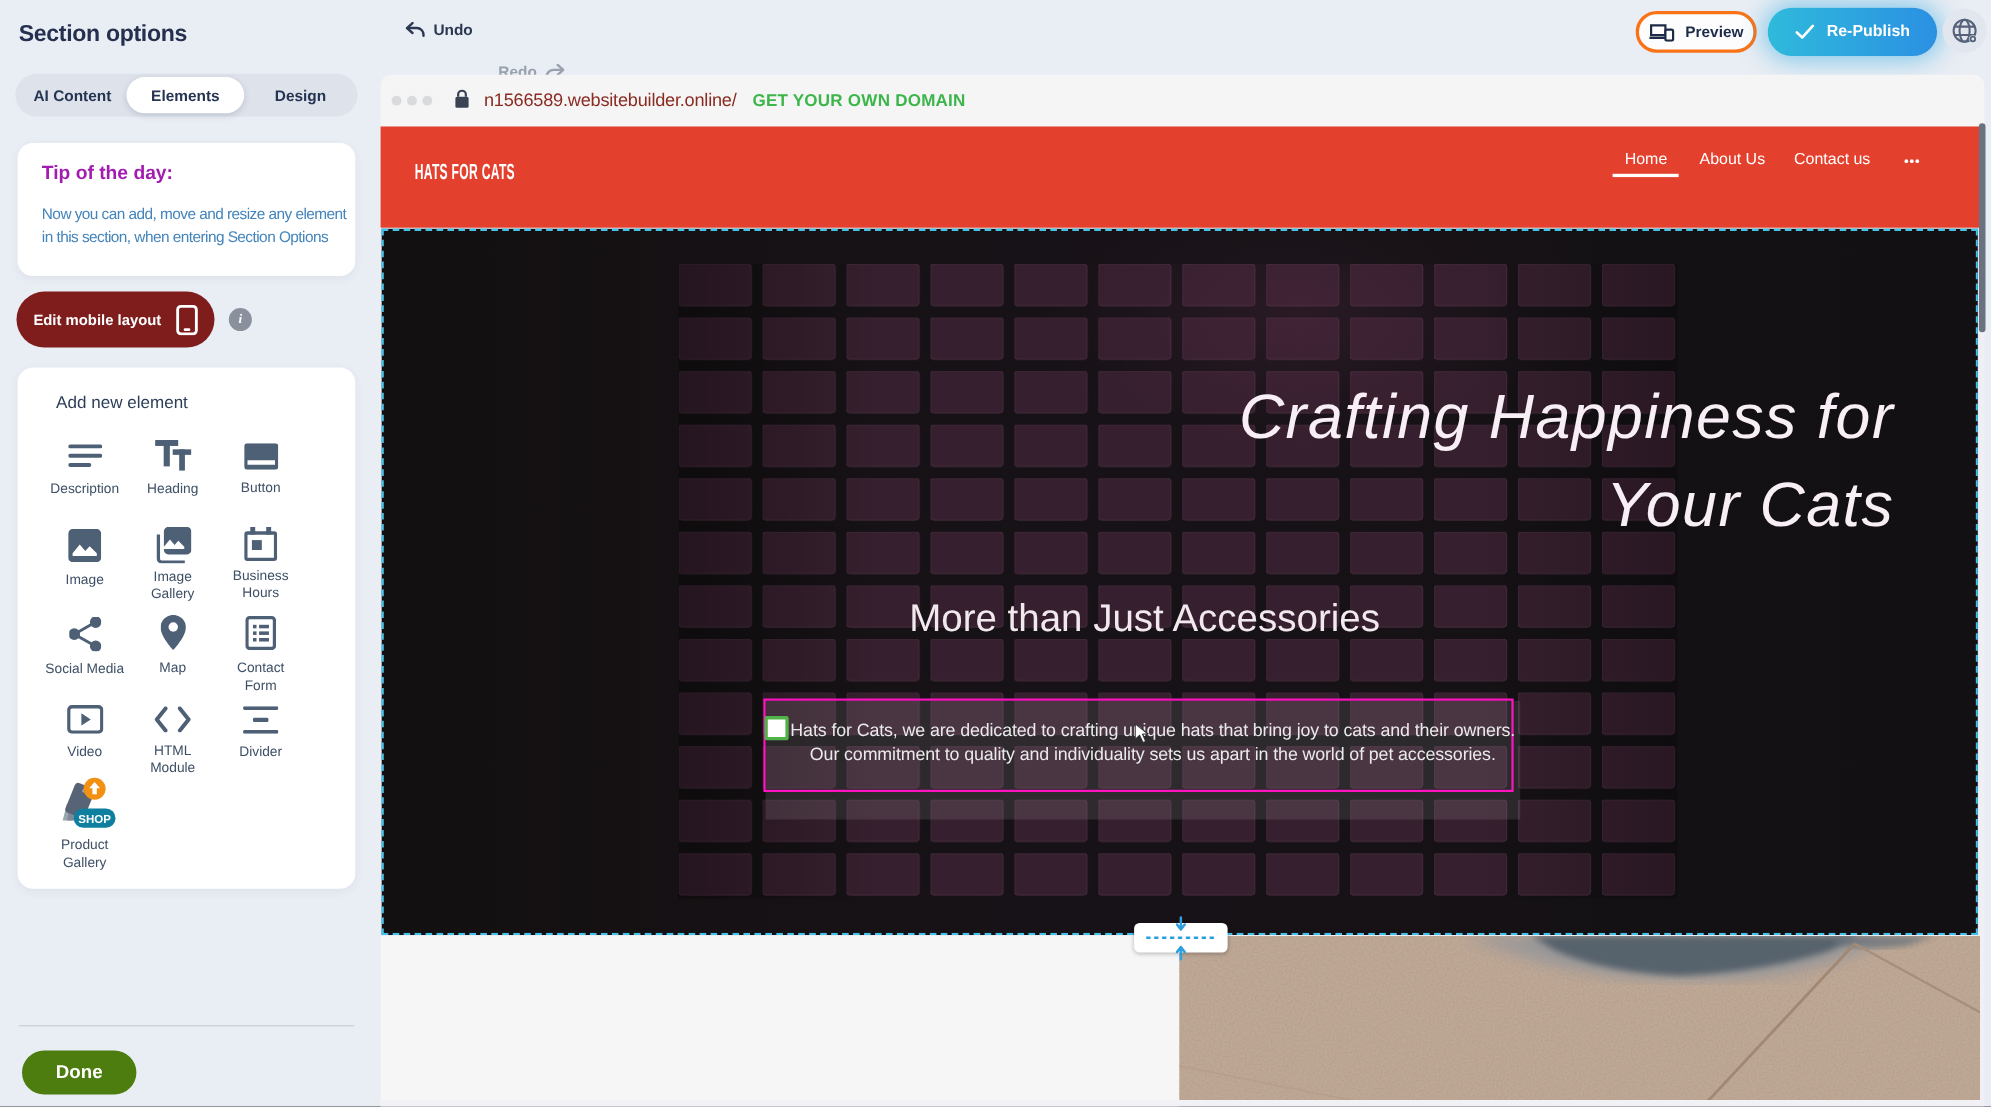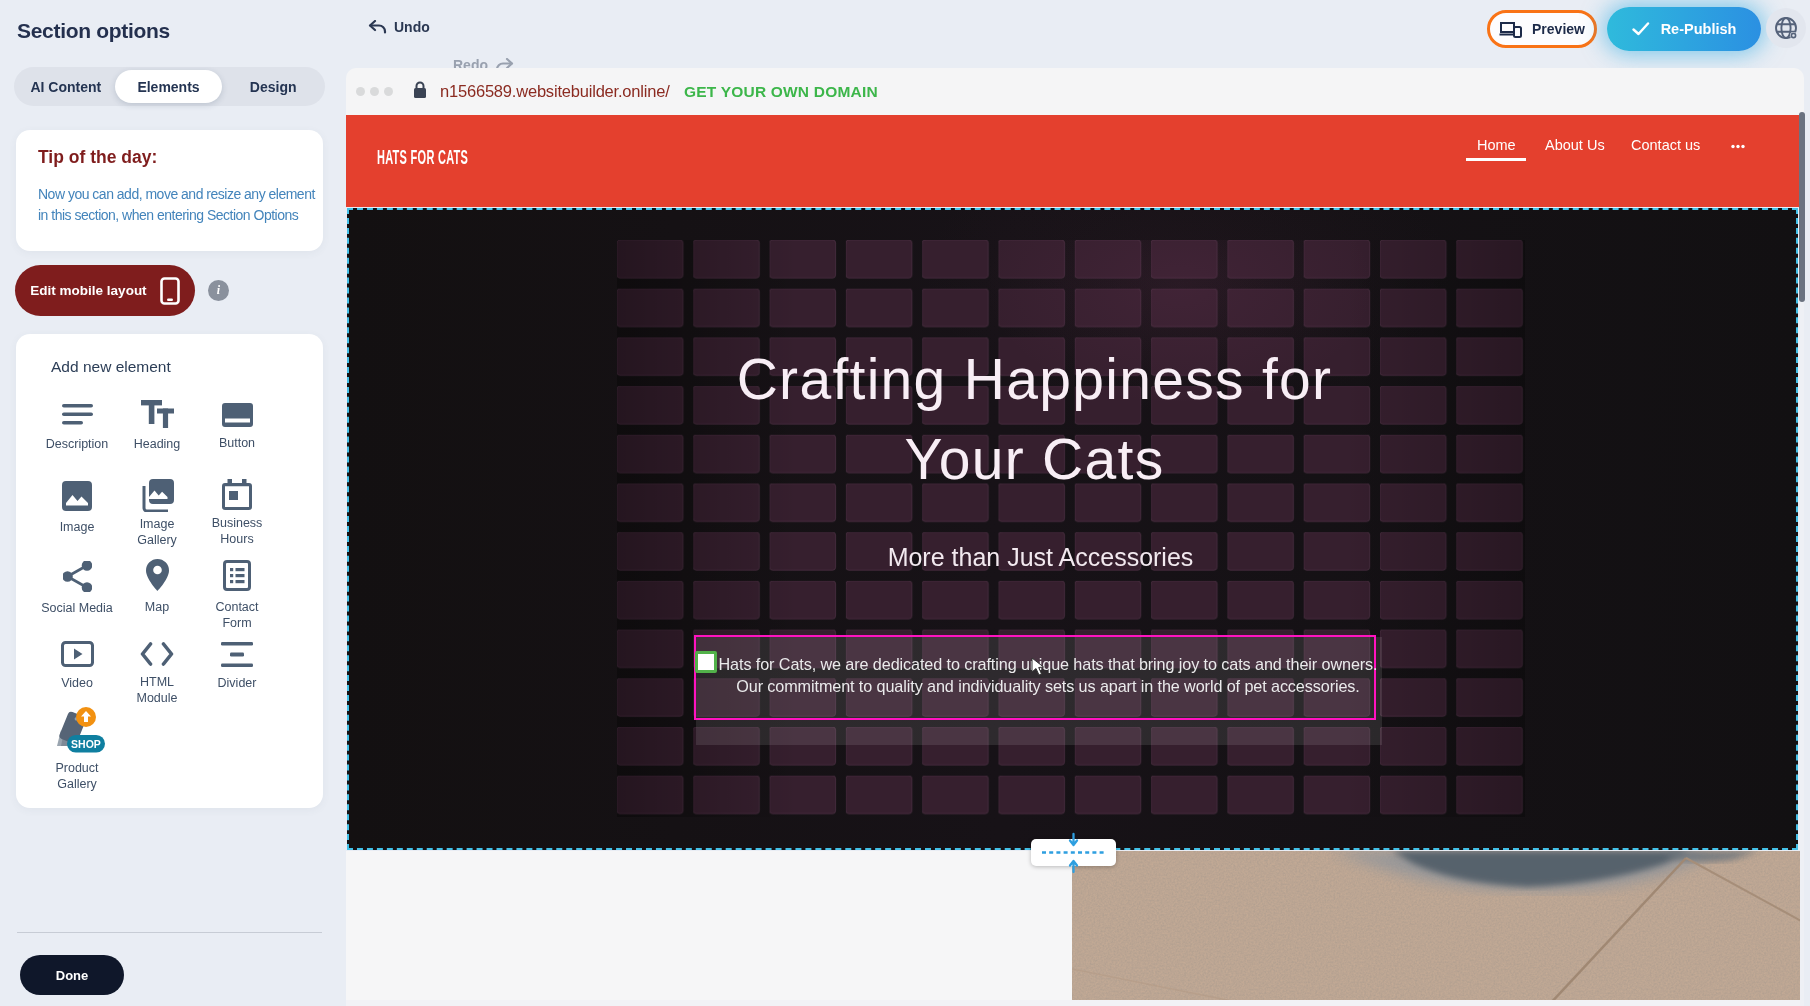--- a/index.html
+++ b/index.html
@@ -14,42 +14,42 @@
   .btn-preview { left:1487px; top:10px; width:110px; height:38px; border:3px solid #f97316; border-radius:20px; background:#fdfdfe; display:flex; align-items:center; justify-content:center; gap:9px; font-size:14px; font-weight:bold; color:#1d2b49;}
   .btn-republish { left:1607px; top:7px; width:154px; height:44px; border-radius:23px; background:linear-gradient(90deg,#2fbadc,#2b90e2); box-shadow:0 0 22px 4px rgba(42,170,225,.55); display:flex; align-items:center; justify-content:center; gap:11px; font-size:14.5px; font-weight:bold; color:#fff;}
   .globe-btn { left:1766px; top:8px; width:40px; height:40px; border-radius:50%; background:#e2e6ee; display:flex; align-items:center; justify-content:center;}
 
   
   .tabs { left:14px; top:67px; width:311px; height:39px; background:#dee2ea; border-radius:20px; display:flex; align-items:center; font-size:14px; font-weight:bold; color:#243452;}
   .tab { flex:1; text-align:center; }
   .tab-active { position:absolute; left:101px; top:3px; width:107px; height:33px; background:#fff; border-radius:17px; box-shadow:0 2px 6px rgba(40,60,90,.18); display:flex; align-items:center; justify-content:center;}
   .card { background:#fff; border-radius:14px; box-shadow:0 2px 8px rgba(60,80,110,.06); }
   .tip-card { left:16px; top:130px; width:307px; height:121px; }
-  .tip-h { left:38px; top:147px; font-size:17.5px; font-weight:bold; color:#7f1d1d; }
+  .tip-h { left:38px; top:147px; font-size:17.5px; font-weight:bold; color:#a21caf; }
   .tip-p { left:38px; top:184px; font-size:14px; color:#4384bb; line-height:21px; width:285px; letter-spacing:-0.5px;}
   .btn-mobile { left:15px; top:265px; width:180px; height:51px; background:#7f1d1d; border-radius:26px; display:flex; align-items:center; justify-content:center; gap:13px; color:#fff; font-size:13.5px; font-weight:bold; }
   .info-i { left:208px; top:280px; width:21px; height:21px; border-radius:50%; background:#8a919d; color:#fff; font-size:12px; font-weight:bold; display:flex; align-items:center; justify-content:center; font-family:"Liberation Serif",serif; font-style:italic;}
   .add-card { left:16px; top:334px; width:307px; height:474px; }
   .add-title { left:51px; top:358px; font-size:15.5px; color:#2c3e57; }
   .el { position:absolute; width:80px; text-align:center; color:#3e4f66; font-size:12.5px; line-height:16px;}
   .el svg { display:block; margin:0 auto 8px auto; }
   .sb-divider { left:17px; top:932px; width:305px; height:1px; background:#c7ccd5; }
-  .btn-done { left:20px; top:955px; width:104px; height:40px; background:#0f172a; border-radius:21px; display:flex; align-items:center; justify-content:center; color:#fff; font-size:13px; font-weight:bold; }
+  .btn-done { left:20px; top:955px; width:104px; height:40px; background:#4d7c0f; border-radius:21px; display:flex; align-items:center; justify-content:center; color:#fff; font-size:17px; font-weight:bold; }
 
   
   .chrome { left:346px; top:68px; width:1458px; height:47px; background:#f5f5f6; border-radius:10px 10px 0 0; }
   .dot { position:absolute; width:9px; height:9px; border-radius:50%; background:#d9dadb; top:87px;}
   .url-text { left:440px; top:82px; font-size:16.5px; color:#8b2b21; letter-spacing:-0.2px;}
   .domain-link { left:684px; top:83px; font-size:15.5px; font-weight:bold; color:#3cb64a; letter-spacing:.2px;}
   .red-header { left:346px; top:115px; width:1454px; height:92px; background:#e4402e; }
   .logo { left:377px; top:146px; font-size:20px; font-weight:bold; color:#fff; transform:scaleX(.55); transform-origin:left; letter-spacing:.5px; white-space:nowrap;}
   .nav { position:absolute; top:137px; font-size:14.5px; color:#fff; }
   .hero { left:347px; top:208px; width:1451px; height:642px; background:#141012; border:2px dashed #43c1e8; }
-  .hero-title { left:347px; top:339px; width:1375px; text-align:center; color:#f8eef5; font-size:57px; line-height:80px; letter-spacing:1.3px;}
-  .hero-sub { left:347px; top:543px; width:1375px; text-align:center; color:#f2e9ef; font-size:25px;padding-left:12px; }
+  .hero-title { left:347px; top:339px; width:1375px; text-align:right; color:#f8eef5; font-size:57px; line-height:80px; letter-spacing:1.3px;font-style:italic;}
+  .hero-sub { left:347px; top:543px; width:1375px; text-align:center; color:#f2e9ef; font-size:35px;padding-left:12px; }
   .el-band { left:696px; top:637px; width:686px; height:108px; background:rgba(255,255,255,.10); }
   .pink-box { left:694px; top:635px; width:682px; height:85px; border:2px solid #ff13c0; }
   .green-handle { left:695px; top:651px; width:22px; height:22px; background:#fff; border:3px solid #52b24a; border-radius:2px;}
   .desc-text { left:706px; top:654px; width:684px; text-align:center; color:#eaeaeb; font-size:16.2px; line-height:21.5px; letter-spacing:-0.1px;}
   .resize-pill { left:1031px; top:839px; width:85px; height:27px; background:#fff; border-radius:5px; box-shadow:0 1px 4px rgba(0,0,0,.25); }
   .bottom-left { left:346px; top:851px; width:726px; height:155px; background:#f6f6f7; }
   .bottom-right { left:1072px; top:851px; width:728px; height:149px; overflow:hidden; }
   .bottom-strip { left:346px; top:1000px; width:1454px; height:6px; background:#f2f2f6; }
   .scroll-thumb { left:1799px; top:112px; width:6px; height:190px; border-radius:3px; background:#6a7280; }
 </style>

